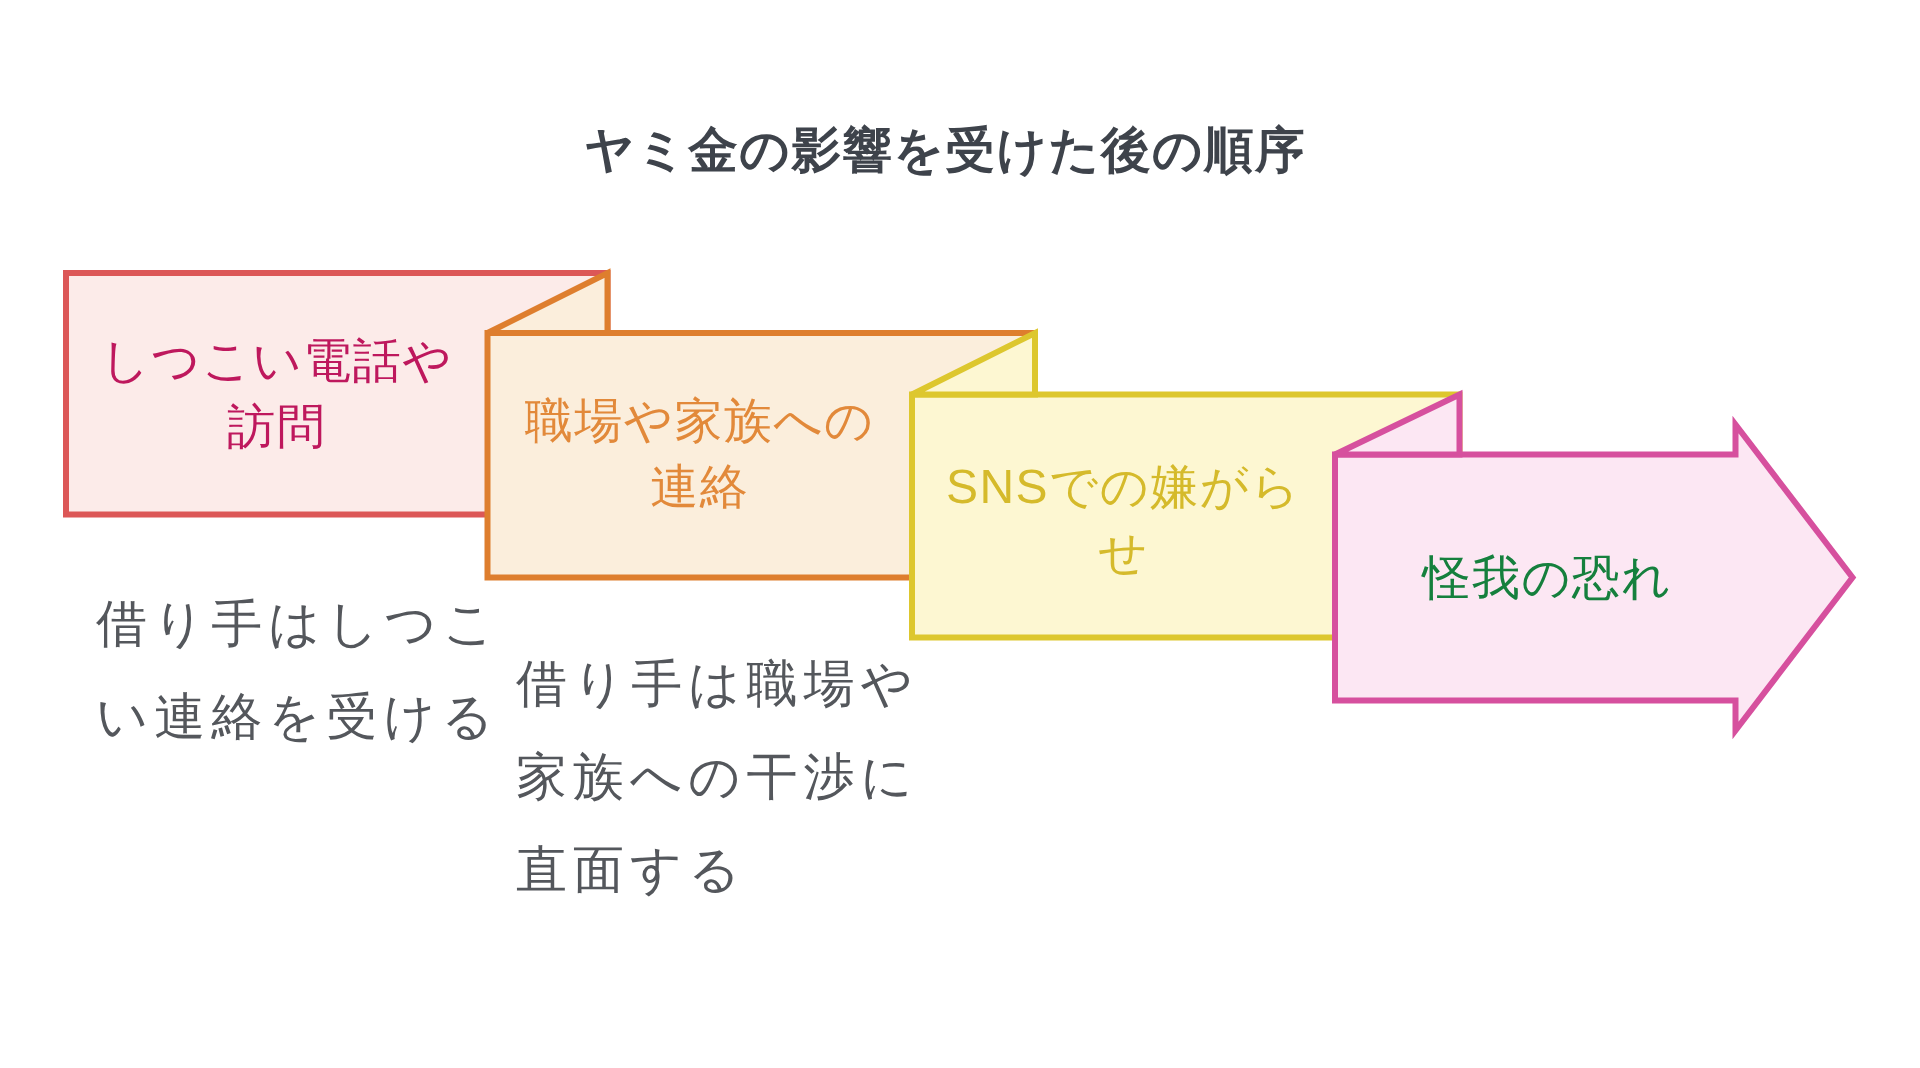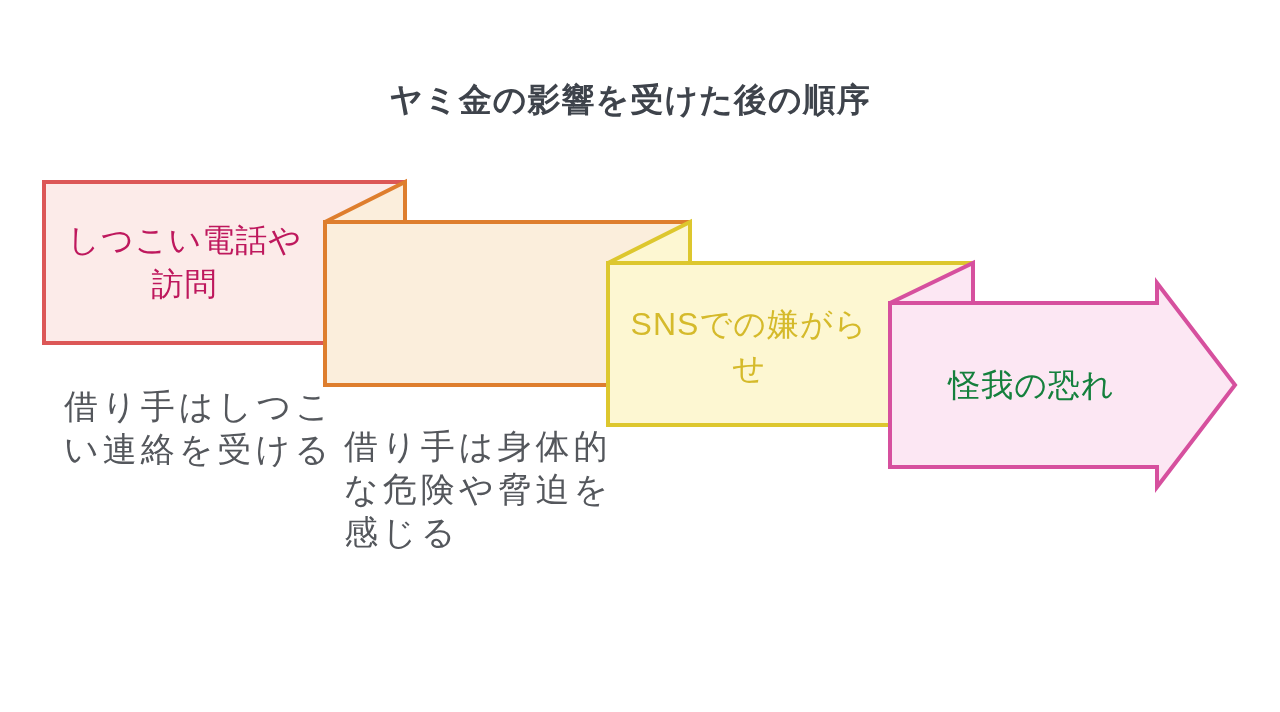--- a/index.html
+++ b/index.html
@@ -45,21 +45,21 @@
     padding: 0 15px;
     font-weight: 400;
   }
   .l1 { left: 44px;  top: 218px; width: 281px; }
   .l2 { left: 325px; top: 258px; width: 283px; }
   .l3 { left: 608px; top: 302px; width: 282px; }
   .l4 { left: 890px; top: 363px; width: 283px; }
   .desc {
     position: absolute;
     font-size: 34px;
-    line-height: 43px;
+    line-height: 62px;
     letter-spacing: 4px;
     text-align: left;
   }
   .d1 { left: 64px;  top: 385px; width: 276px; }
   .d2 { left: 344px; top: 425px; width: 276px; }
   .d3 { left: 629px; top: 467px; width: 276px; }
   .d4 { left: 915px; top: 505px; width: 276px; }
 </style>
 </head>
 <body style="background: rgb(255, 255, 255);">
@@ -76,19 +76,20 @@
     <rect x="608" y="263" width="365" height="162" fill="#fdf7d2" stroke="#ddc72e"></rect>
     <polygon points="608,263 690,222 690,263" fill="#fdf7d2" stroke="#ddc72e"></polygon>
 
     <polygon points="890,303 1157,303 1157,283 1235,385 1157,487 1157,467 890,467" fill="#fce7f3" stroke="#d6509e"></polygon>
     <polygon points="890,303 973,263 973,303" fill="#fce7f3" stroke="#d6509e"></polygon>
   </svg>
 
   <h1 class="title" style="color: rgb(62, 67, 75);">ヤミ金の影響を受けた後の順序</h1>
 
   <div class="label l1" style="color: #be185d;">しつこい電話や訪問</div>
+  <div class="label l2" style="color: rgb(226, 137, 58);">職場や家族への連絡</div>
   <div class="label l3" style="color: rgb(213, 186, 43);">SNSでの嫌がらせ</div>
   <div class="label l4" style="color: #15803d;">怪我の恐れ</div>
 
   <div class="desc d1" style="color: rgb(84, 87, 92);">借り手はしつこい連絡を受ける</div>
-  <div class="desc d2" style="color: rgb(84, 87, 92);">借り手は身体的な危険や脅迫を感じる</div>
+  <div class="desc d2" style="color: rgb(84, 87, 92);">借り手は職場や家族への干渉に直面する</div>
 
 </div>
 
 </body></html>

